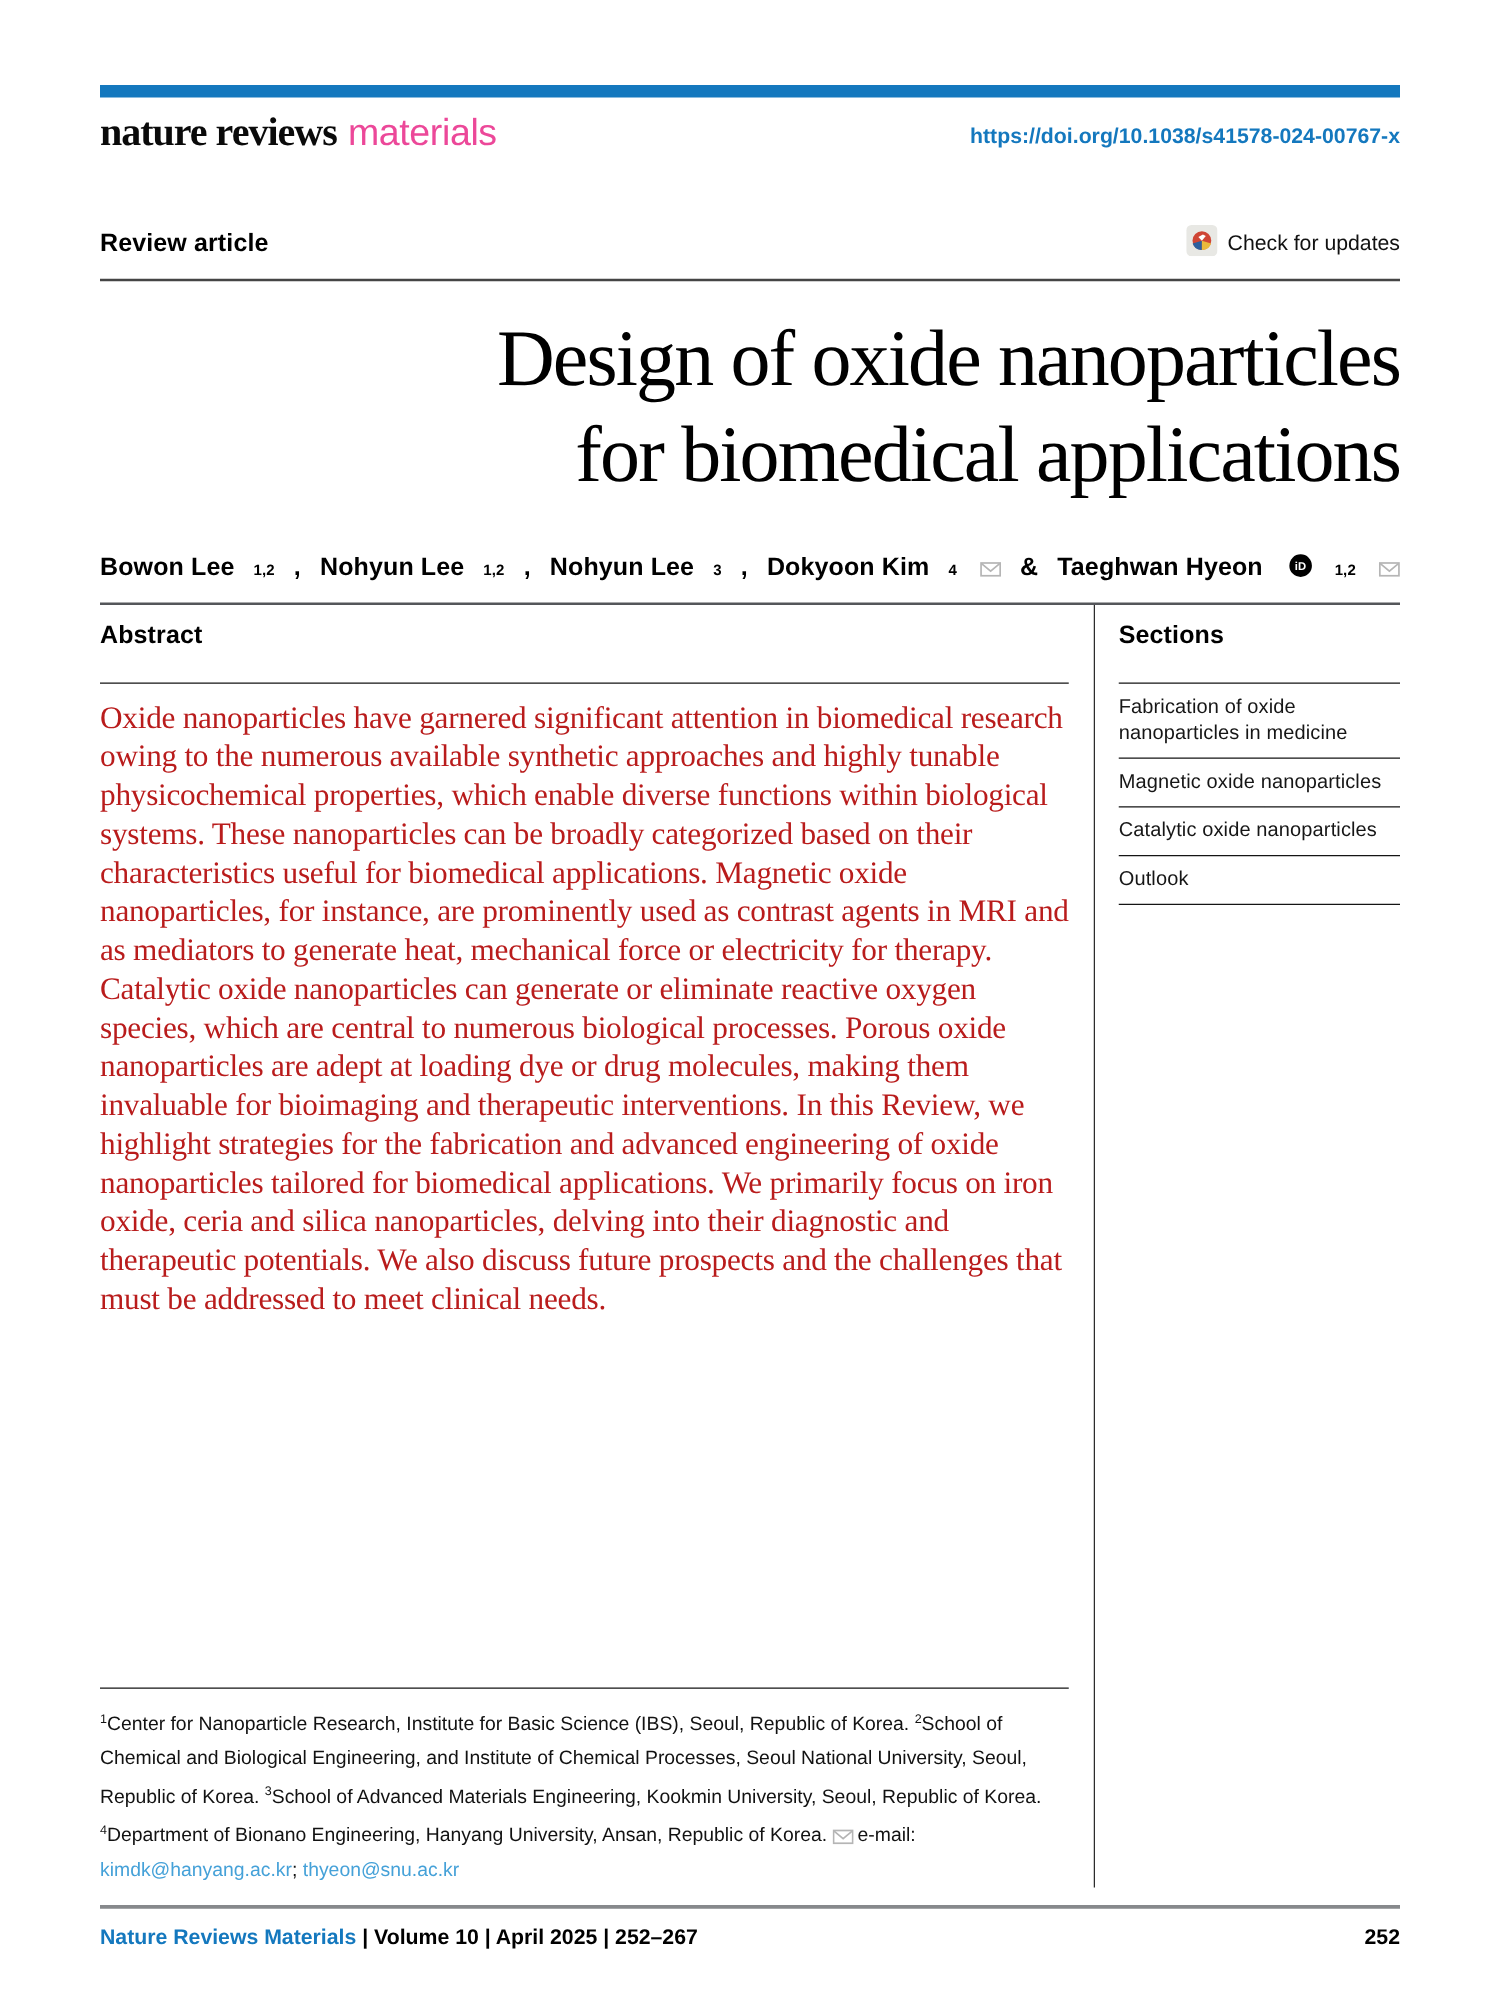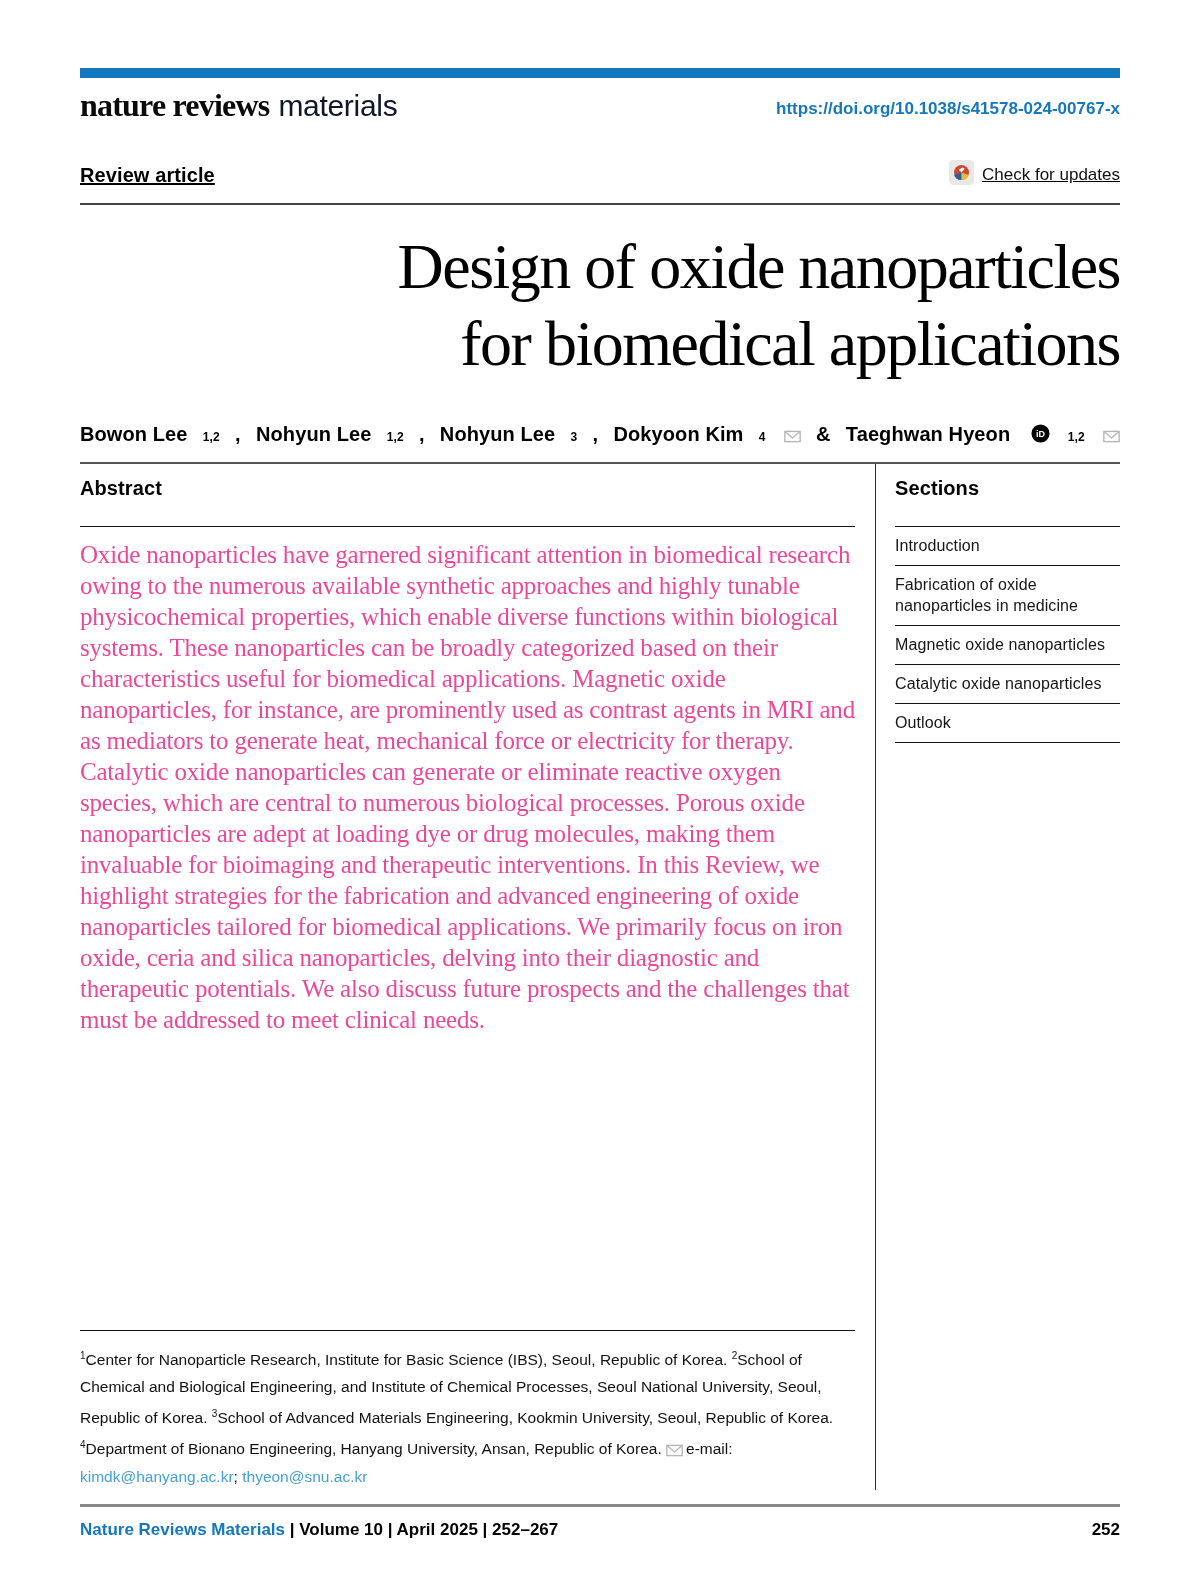--- a/index.html
+++ b/index.html
@@ -10,25 +10,25 @@
     color:#000;
     position:relative;
     overflow:hidden;
   }
   .inner { margin:0 80px; }
 
   
   .topbar { margin-top:68px; height:10px; background:#1478be; }
   .logo-row { margin-top:9px; display:flex; justify-content:space-between; align-items:flex-end; }
   .wordmark { font-family:"Liberation Serif", serif; font-weight:700; font-size:32px; letter-spacing:-0.8px; color:#0a0a0a; }
-  .wordmark-light { font-family:"Liberation Sans", sans-serif; font-weight:400; font-size:30px; color:#0f172a; letter-spacing:-0.3px; margin-left:9px; }
+  .wordmark-light { font-family:"Liberation Sans", sans-serif; font-weight:400; font-size:30px; color:#ec4899; letter-spacing:-0.3px; margin-left:9px; }
   .doi-link { font-size:17px; font-weight:700; color:#1478be; text-decoration:none; margin-bottom:5px; }
 
   
-  .review-row { margin-top:36px; display:flex; justify-content:space-between; align-items:center;text-decoration:underline; }
+  .review-row { margin-top:56px; display:flex; justify-content:space-between; align-items:center; }
   .review-label { font-size:20px; font-weight:700; letter-spacing:0.1px; }
   .check-updates { display:flex; align-items:center; gap:8px; font-size:17px; color:#111; cursor:pointer;justify-content:flex-end; }
   .rule-1 { margin-top:13px; border-top:2px solid #454545; }
 
   
   .title { margin-top:24px; font-family:"Liberation Serif", serif; font-weight:400; font-size:64px; line-height:1.2; letter-spacing:-1.5px; color:#000;text-align:right; }
 
   
   .authors { margin-top:40px; font-size:20px; font-weight:700; letter-spacing:0.1px; display:flex; align-items:baseline; flex-wrap:wrap;justify-content:space-between; }
   .authors sup { font-size:12px; line-height:0; }
@@ -38,21 +38,21 @@
 
   
   .content-rule { margin-top:16px; border-top:2.5px solid #54565a; }
   .content { display:flex; height:1026px; }
   .col-left { width:775px; display:flex; flex-direction:column; }
   .v-divider { width:1px; background:#2c2c2c; margin-left:20px; margin-right:19px; }
   .col-right { flex:1; }
 
   .block-heading { margin-top:13px; font-size:20px; font-weight:700; letter-spacing:0.1px; }
   .abstract-rule { margin-top:26px; border-top:1.5px solid #141414; }
-  .abstract-text { margin-top:12px; font-family:"Liberation Serif", serif; font-size:25px; line-height:31px; color:#ec4899; letter-spacing:-0.2px; }
+  .abstract-text { margin-top:12px; font-family:"Liberation Serif", serif; font-size:25px; line-height:31px; color:#b91c1c; letter-spacing:-0.2px; }
 
   
   .sections-list { margin-top:26px; border-bottom:1.5px solid #141414; }
   .section-item { border-top:1.5px solid #141414; padding:8px 0 9px; font-size:16px; line-height:21px; color:#161616; letter-spacing:0.1px; cursor:pointer; }
 
   
   .footnote { margin-top:auto; border-top:1.5px solid #141414; padding-top:11px; font-size:15.5px; line-height:27px; color:#121212; }
   .footnote sup { font-size:10px; }
   .email-link { color:#45a1d8; text-decoration:none; }
   .footnote-mail-icon svg { vertical-align:-2px; margin-right:3px; }
@@ -139,21 +139,20 @@
               <rect x="1" y="1.5" width="18" height="12" fill="none" stroke="#b5b5b5" stroke-width="1.6"></rect>
               <path d="M1.5 2 L10 9.2 L18.5 2" fill="none" stroke="#b5b5b5" stroke-width="1.6"></path>
             </svg></span><span>e-mail: </span><a class="email-link" href="#">kimdk@hanyang.ac.kr</a><span>; </span><a class="email-link" href="#">thyeon@snu.ac.kr</a></div>
     </div>
 
     <div class="v-divider"></div>
 
     <div class="col-right">
       <div class="block-heading">Sections</div>
       <div class="sections-list">
-          <div class="section-item">Introduction</div>
           <div class="section-item">Fabrication of oxide nanoparticles in medicine</div>
           <div class="section-item">Magnetic oxide nanoparticles</div>
           <div class="section-item">Catalytic oxide nanoparticles</div>
           <div class="section-item">Outlook</div>
         </div>
     </div>
   </div>
 
   <div class="footer-rule"></div>
   <div class="footer-row">

